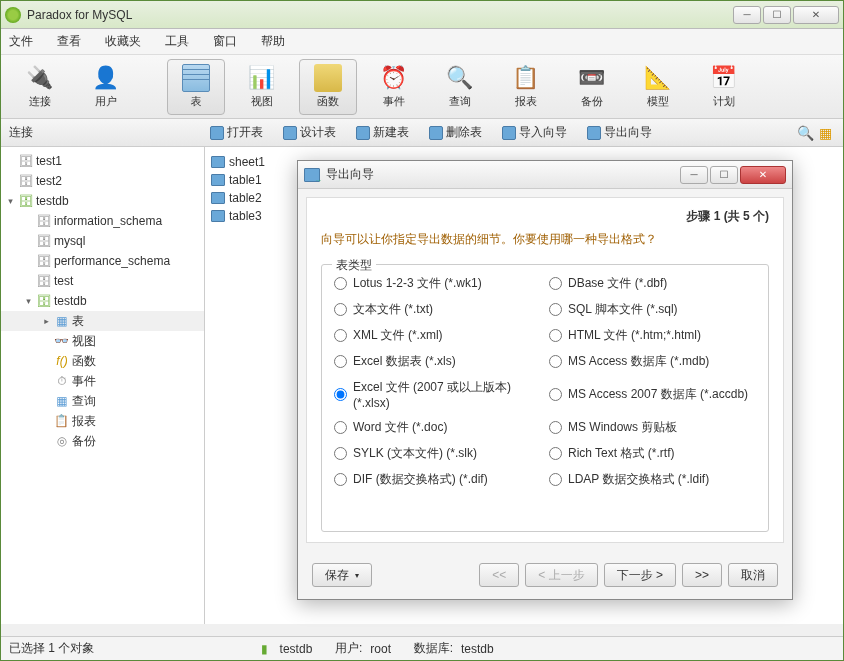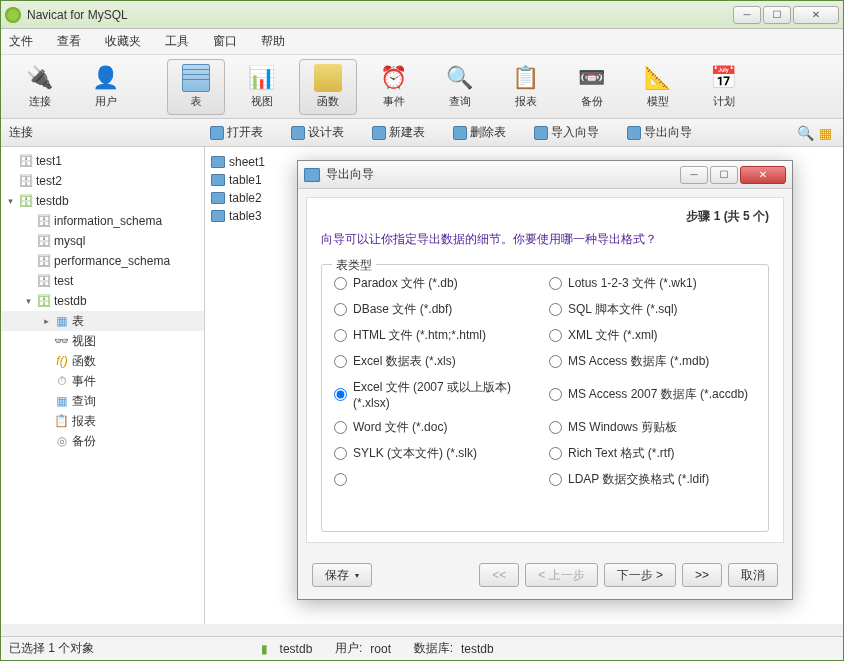--- a/index.html
+++ b/index.html
@@ -21,21 +21,21 @@
 
 .toolbar { height: 64px; background: linear-gradient(#f8f8f8,#eaeaea); display: flex; align-items: center; padding: 4px 10px; gap: 8px; border-bottom: 1px solid #ccc; }
 .tool-btn { width: 58px; height: 56px; display: flex; flex-direction: column; align-items: center; justify-content: center; border: 1px solid transparent; border-radius: 4px; cursor: pointer; gap: 2px; }
 .tool-btn.active { border: 1px solid #b8b8b8; background: linear-gradient(#f4f4f4,#e0e0e0); }
 .tool-btn .ticon { width: 28px; height: 28px; display: flex; align-items: center; justify-content: center; font-size: 22px; }
 .tool-btn .tlabel { font-size: 11px; color: #333; }
 
 
 .subbar { height: 28px; background: linear-gradient(#f6f6f6,#e8e8e8); display: flex; align-items: center; padding: 0 8px; border-bottom: 1px solid #ccc; }
 .subbar .conn-label { width: 195px; color: #333; }
-.subbar .items { display: flex; gap: 16px; }
+.subbar .items { display: flex; gap: 8px; }
 .sub-item { display: flex; align-items: center; gap: 3px; padding: 2px 6px; color: #333; cursor: pointer; border-radius: 3px; }
 .sub-item .sicon { width: 14px; height: 14px; background: #6aa8d8; border: 1px solid #4a7ca8; border-radius: 2px; position: relative; }
 .subbar .spacer { flex: 1; }
 .sicon2 { width: 16px; height: 16px; color: #888; font-size: 14px; cursor: pointer; margin-left: 6px; }
 
 
 .body { flex: 1; display: flex; min-height: 0; }
 .sidebar { width: 204px; background: #fff; border-right: 1px solid #ccc; overflow: auto; padding: 4px 0; }
 .tree-item { display: flex; align-items: center; height: 20px; padding-left: 4px; color: #333; cursor: pointer; gap: 2px; white-space: nowrap; }
 .tree-item.selected { background: #f0f0f0; }
@@ -52,21 +52,21 @@
 
 
 .dialog { position: absolute; left: 297px; top: 160px; width: 496px; height: 440px; border: 1px solid #888; background: #f4f4f4; box-shadow: 0 4px 20px rgba(0,0,0,0.3); display: flex; flex-direction: column; }
 .dlg-title { height: 28px; background: linear-gradient(#fbfbfb,#e6e6e6); display: flex; align-items: center; padding: 0 6px; border-bottom: 1px solid #ccc; }
 .dlg-title .ticon2 { width: 16px; height: 14px; background: #6aa8d8; border: 1px solid #4a7ca8; border-radius: 1px; margin-right: 6px; position: relative; }
 .dlg-title .ticon2::after { content: "→"; position: absolute; right: -3px; bottom: -3px; font-size: 8px; color: #3a7; }
 .dlg-title .dtitle { flex: 1; color: #333; }
 .dlg-title .win-btn.close { background: linear-gradient(#e88,#c44); color: #fff; border-color: #a33; }
 .dlg-body { flex: 1; background: #fff; margin: 8px; border: 1px solid #ddd; display: flex; flex-direction: column; padding: 10px 14px; }
 .dlg-step { text-align: right; font-weight: bold; color: #333; font-size: 12px; margin-bottom: 6px; }
-.dlg-desc { color: #4c1d95; margin-bottom: 16px; }
+.dlg-desc { color: #a16207; margin-bottom: 16px; }
 .fieldset { border: 1px solid #ccc; border-radius: 3px; padding: 10px 12px 6px; position: relative; flex: 1; }
 .fieldset .legend { position: absolute; top: -8px; left: 10px; background: #fff; padding: 0 4px; color: #333; }
 .radio-grid { display: grid; grid-template-columns: 1fr 1fr; row-gap: 9px; column-gap: 8px; }
 .radio-item { display: flex; align-items: center; gap: 6px; font-size: 12px; color: #333; cursor: pointer; }
 .radio-item input { margin: 0; }
 .dlg-footer { height: 48px; display: flex; align-items: center; padding: 0 14px; gap: 6px; justify-content: center; }
 .dlg-footer .spacer { flex: 1; }
 .dbtn { height: 24px; padding: 0 12px; border: 1px solid #aaa; background: linear-gradient(#fafafa,#e4e4e4); border-radius: 3px; color: #333; cursor: pointer; font-size: 12px; display: inline-flex; align-items: center; }
 .dbtn.disabled { color: #aaa; }
 .dbtn .dd { margin-left: 6px; font-size: 8px; }
@@ -89,21 +89,21 @@
 .ic-backup::before { content: "📼"; }
 .ic-plan::before { content: "📅"; }
 .ic-model::before { content: "📐"; }
 </style>
 </head>
 <body>
 
 <div class="main-window">
   <div class="titlebar">
     <div class="icon"></div>
-    <div class="title">Navicat for MySQL</div>
+    <div class="title">Paradox for MySQL</div>
     <div class="win-btns">
       <div class="win-btn">─</div>
       <div class="win-btn">☐</div>
       <div class="win-btn close">✕</div>
     </div>
   </div>
 
   <div class="menubar" id="menubar">
       <span>文件</span>
       <span>查看</span>
@@ -335,41 +335,41 @@
     </div>
   </div>
   <div class="dlg-body">
     <div class="dlg-step">步骤 1 (共 5 个)</div>
     <div class="dlg-desc">向导可以让你指定导出数据的细节。你要使用哪一种导出格式？</div>
     <div class="fieldset">
       <div class="legend">表类型</div>
       <div class="radio-grid" id="radios">
           <label class="radio-item">
             <input type="radio" name="fmt" style="">
-            <span>Paradox 文件 (*.db)</span>
-          </label>
-          <label class="radio-item">
-            <input type="radio" name="fmt" style="">
             <span>Lotus 1-2-3 文件 (*.wk1)</span>
           </label>
           <label class="radio-item">
             <input type="radio" name="fmt" style="">
             <span>DBase 文件 (*.dbf)</span>
           </label>
           <label class="radio-item">
             <input type="radio" name="fmt" style="">
+            <span>文本文件 (*.txt)</span>
+          </label>
+          <label class="radio-item">
+            <input type="radio" name="fmt" style="">
             <span>SQL 脚本文件 (*.sql)</span>
           </label>
           <label class="radio-item">
             <input type="radio" name="fmt" style="">
+            <span>XML 文件 (*.xml)</span>
+          </label>
+          <label class="radio-item">
+            <input type="radio" name="fmt" style="">
             <span>HTML 文件 (*.htm;*.html)</span>
-          </label>
-          <label class="radio-item">
-            <input type="radio" name="fmt" style="">
-            <span>XML 文件 (*.xml)</span>
           </label>
           <label class="radio-item">
             <input type="radio" name="fmt" style="">
             <span>Excel 数据表 (*.xls)</span>
           </label>
           <label class="radio-item">
             <input type="radio" name="fmt" style="">
             <span>MS Access 数据库 (*.mdb)</span>
           </label>
           <label class="radio-item">
@@ -391,20 +391,21 @@
           <label class="radio-item">
             <input type="radio" name="fmt" style="">
             <span>SYLK (文本文件) (*.slk)</span>
           </label>
           <label class="radio-item">
             <input type="radio" name="fmt" style="">
             <span>Rich Text 格式 (*.rtf)</span>
           </label>
           <label class="radio-item">
             <input type="radio" name="fmt" style="">
+            <span>DIF (数据交换格式) (*.dif)</span>
           </label>
           <label class="radio-item">
             <input type="radio" name="fmt" style="">
             <span>LDAP 数据交换格式 (*.ldif)</span>
           </label>
         </div>
     </div>
   </div>
   <div class="dlg-footer">
     <button class="dbtn">

